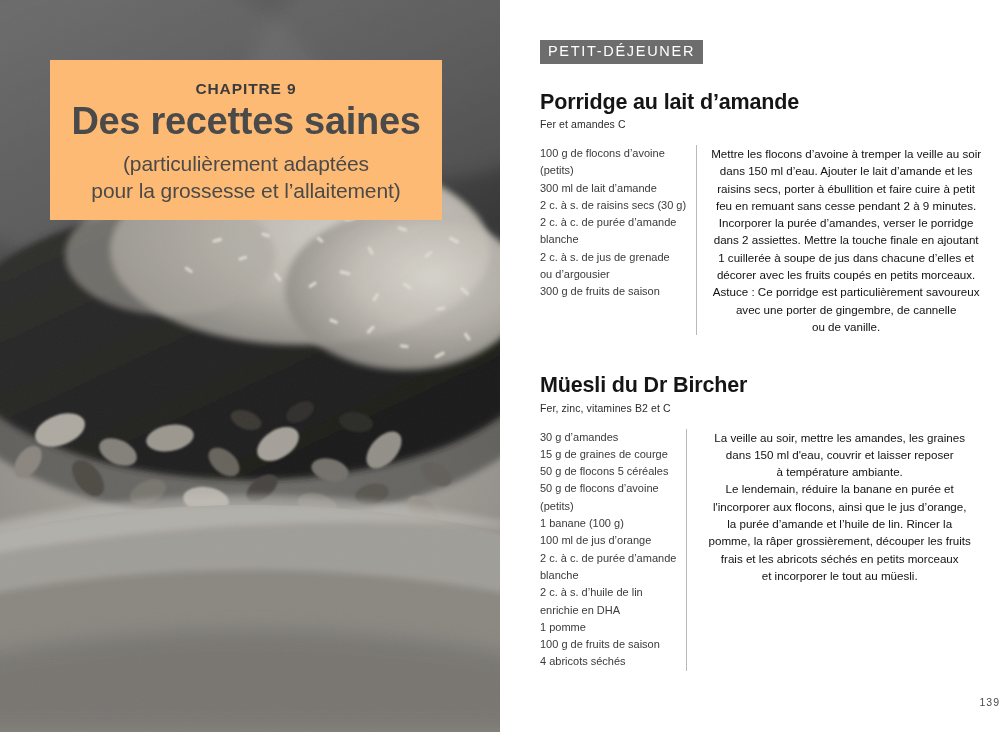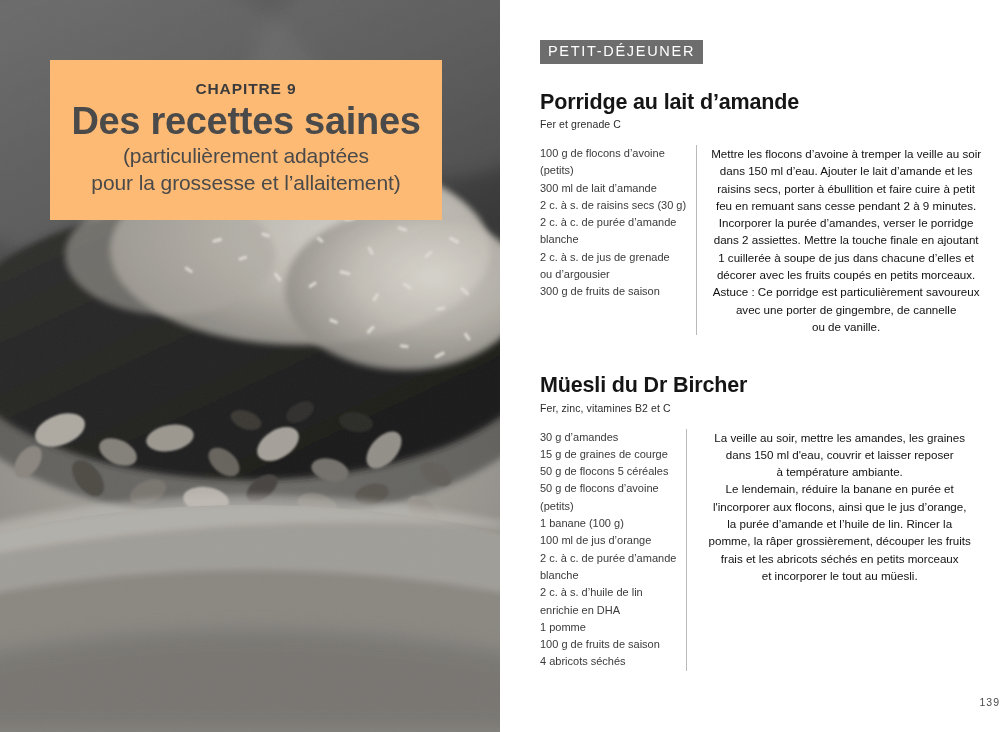--- a/index.html
+++ b/index.html
@@ -59,21 +59,21 @@
     color: #3b3b3b;
     margin: 4px 0 2px 0;
     line-height: 1.1;
   }
   .chapter-title {
     font-size: 38px;
     font-weight: bold;
     color: #4a4a4a;
     letter-spacing: -0.3px;
     line-height: 1.06;
-    margin: 2px 0 0 0;
+    margin: 2px 0 8px 0;
   }
   .chapter-sub {
     font-size: 21px;
     color: #4a4a4a;
     line-height: 1.14;
     margin: 3px 0 0 0;
     letter-spacing: -0.1px;
   }
 
   
@@ -294,21 +294,21 @@
     </div>
   </div>
 
   <div class="text-page">
 
     <div class="section-band">PETIT-DÉJEUNER</div>
 
     
     <div class="recipe">
       <h2 class="recipe-title">Porridge au lait d’amande</h2>
-      <div class="recipe-subtitle">Fer et grenade C</div>
+      <div class="recipe-subtitle">Fer et amandes C</div>
       <div class="recipe-body">
         <div class="ingredients">
           <div class="ing-line">100 g de flocons d’avoine</div>
           <div class="ing-line">(petits)</div>
           <div class="ing-line">300 ml de lait d’amande</div>
           <div class="ing-line">2 c. à s. de raisins secs (30 g)</div>
           <div class="ing-line">2 c. à c. de purée d’amande</div>
           <div class="ing-line">blanche</div>
           <div class="ing-line">2 c. à s. de jus de grenade</div>
           <div class="ing-line">ou d’argousier</div>

